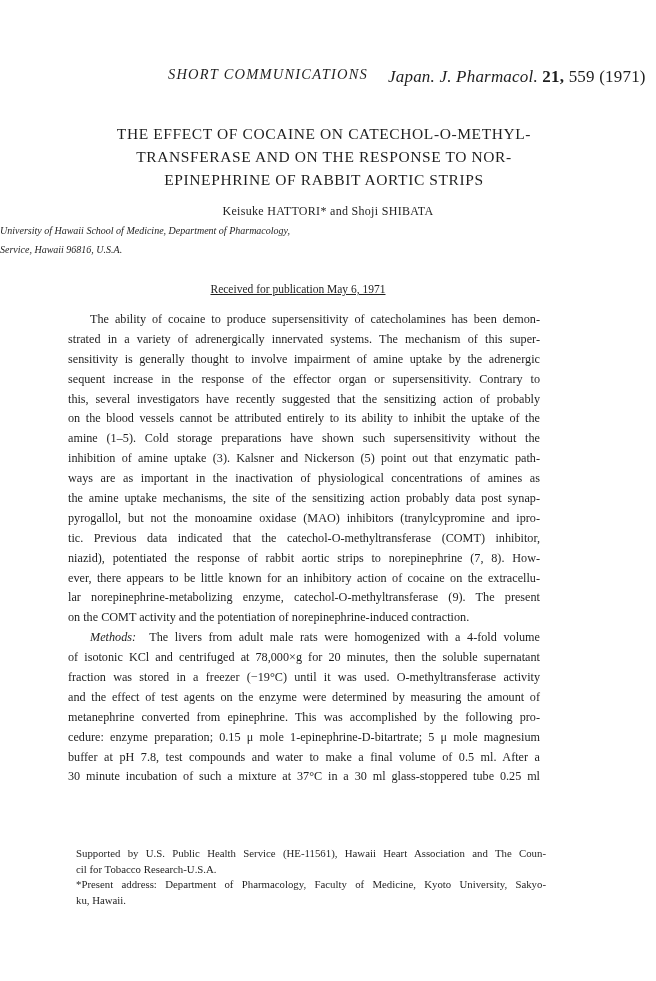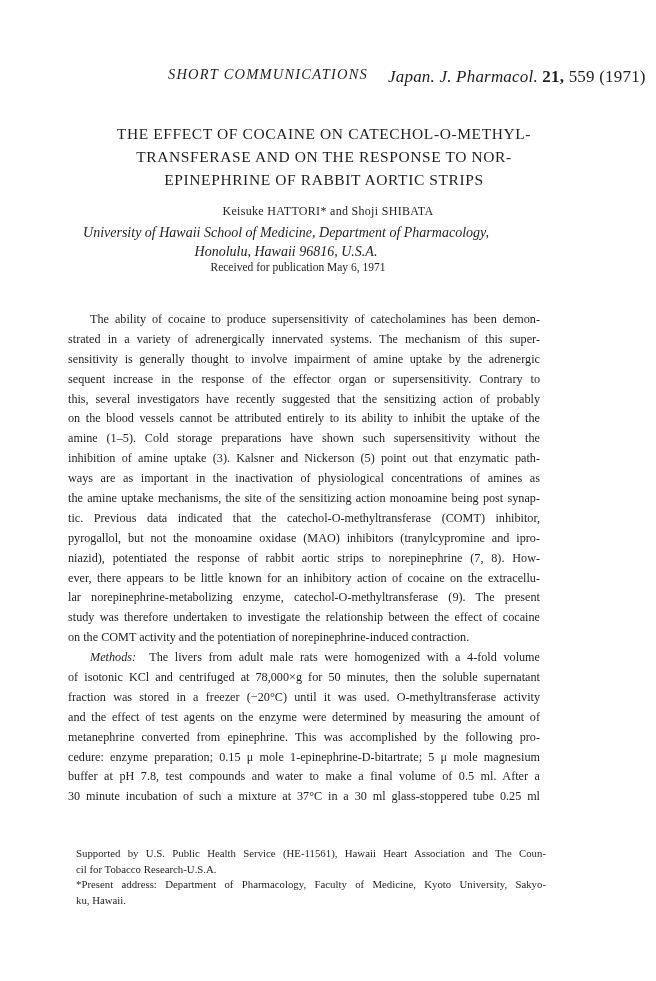--- a/index.html
+++ b/index.html
@@ -24,28 +24,29 @@
   .title {
     position: absolute; top: 122px; left: 56px; width: 536px;
     text-align: center; font-size: 15.5px; line-height: 23px; letter-spacing: 0.6px;
   }
   .title div { white-space: nowrap; }
   .authors {
     position: absolute; top: 204px; left: 0; width: 656px; text-align: center;
     font-size: 12px; letter-spacing: 0.3px;
   }
   .affil {
-    position: absolute; left: 0; width: 572px; text-align: center;
-    font-style: italic; font-size: 14px;
+    position: absolute; left: 0; width: 572px; 
+    font-style: italic; font-size: 10px;
   }
   .affil1 { top: 225px; }
   .affil2 { top: 244px; }
   .received {
-    position: absolute; top: 261px; left: 0; width: 596px; text-align: center;
+    position: absolute; top: 283px; left: 0; width: 596px; text-align: center;
     font-size: 11.5px;
+    text-decoration: underline;
   }
   .body {
     position: absolute; top: 310px; left: 68px; width: 472px;
     font-size: 12.2px; line-height: 19.9px;
   }
   .body .line {
     display: block; text-align: justify; text-align-last: justify;
     white-space: nowrap; height: 19.9px;
   }
   .body .line.last { text-align-last: left; }
@@ -69,47 +70,46 @@
 </div>
 
 <div class="title">
   <div>THE EFFECT OF COCAINE ON CATECHOL-O-METHYL-</div>
   <div>TRANSFERASE AND ON THE RESPONSE TO NOR-</div>
   <div>EPINEPHRINE OF RABBIT AORTIC STRIPS</div>
 </div>
 
 <div class="authors">Keisuke HATTORI* and Shoji SHIBATA</div>
 <div class="affil affil1">University of Hawaii School of Medicine, Department of Pharmacology,</div>
-<div class="affil affil2">Honolulu, Hawaii 96816, U.S.A.</div>
+<div class="affil affil2">Service, Hawaii 96816, U.S.A.</div>
 <div class="received">Received for publication May 6, 1971</div>
 
 <div class="body">
   <div>
     <span class="line indent">The ability of cocaine to produce supersensitivity of catecholamines has been demon-</span>
     <span class="line">strated in a variety of adrenergically innervated systems.  The mechanism of this super-</span>
     <span class="line">sensitivity is generally thought to involve impairment of amine uptake by the adrenergic</span>
     <span class="line">sequent increase in the response of the effector organ or supersensitivity.  Contrary to</span>
     <span class="line">this, several investigators have recently suggested that the sensitizing action of probably</span>
     <span class="line">on the blood vessels cannot be attributed entirely to its ability to inhibit the uptake of the</span>
     <span class="line">amine (1–5).  Cold storage preparations have shown such supersensitivity without the</span>
     <span class="line">inhibition of amine uptake (3).  Kalsner and Nickerson (5) point out that enzymatic path-</span>
     <span class="line">ways are as important in the inactivation of physiological concentrations of amines as</span>
-    <span class="line">the amine uptake mechanisms, the site of the sensitizing action monoamine being post synap-</span>
+    <span class="line">the amine uptake mechanisms, the site of the sensitizing action probably data post synap-</span>
+    <span class="line">pyrogallol, but not the monoamine oxidase (MAO) inhibitors (tranylcypromine and ipro-</span>
     <span class="line">tic.  Previous data indicated that the catechol-O-methyltransferase (COMT) inhibitor,</span>
-    <span class="line">pyrogallol, but not the monoamine oxidase (MAO) inhibitors (tranylcypromine and ipro-</span>
     <span class="line">niazid), potentiated the response of rabbit aortic strips to norepinephrine (7, 8).  How-</span>
     <span class="line">ever, there appears to be little known for an inhibitory action of cocaine on the extracellu-</span>
     <span class="line">lar norepinephrine-metabolizing enzyme, catechol-O-methyltransferase (9).  The present</span>
-    <span class="line">study was therefore undertaken to investigate the relationship between the effect of cocaine</span>
     <span class="line last">on the COMT activity and the potentiation of norepinephrine-induced contraction.</span>
   </div>
   <div>
     <span class="line indent"><i>Methods:</i>&nbsp;&nbsp;<span>The livers from adult male rats were homogenized with a 4-fold volume</span></span>
-    <span class="line">of isotonic KCl and centrifuged at 78,000×g for 50 minutes, then the soluble supernatant</span>
-    <span class="line">fraction was stored in a freezer (−20°C) until it was used.  O-methyltransferase activity</span>
+    <span class="line">of isotonic KCl and centrifuged at 78,000×g for 20 minutes, then the soluble supernatant</span>
+    <span class="line">fraction was stored in a freezer (−19°C) until it was used.  O-methyltransferase activity</span>
     <span class="line">and the effect of test agents on the enzyme were determined by measuring the amount of</span>
     <span class="line">metanephrine converted from epinephrine.  This was accomplished by the following pro-</span>
     <span class="line">cedure: enzyme preparation; 0.15 μ mole 1-epinephrine-D-bitartrate; 5 μ mole magnesium</span>
     <span class="line">buffer at pH 7.8, test compounds and water to make a final volume of 0.5 ml.  After a</span>
     <span class="line">30 minute incubation of such a mixture at 37°C in a 30 ml glass-stoppered tube 0.25 ml</span>
   </div>
 </div>
 
 <div class="footnotes">
   <span class="line">Supported by U.S. Public Health Service (HE-11561), Hawaii Heart Association and The Coun-</span>

